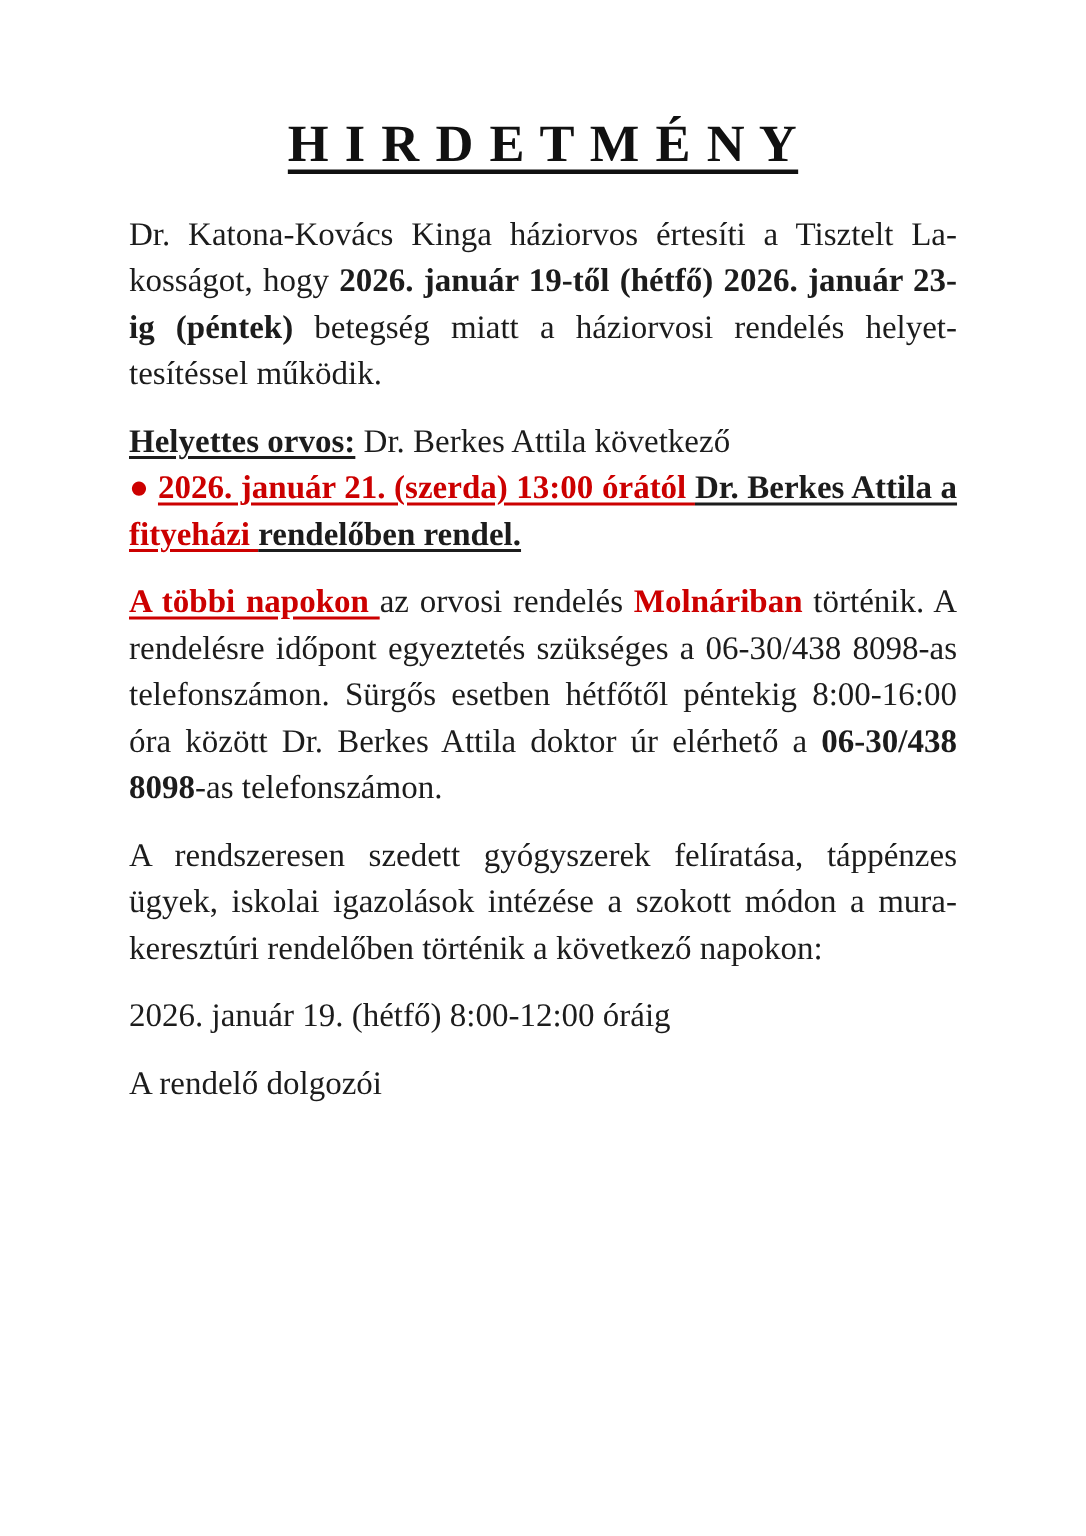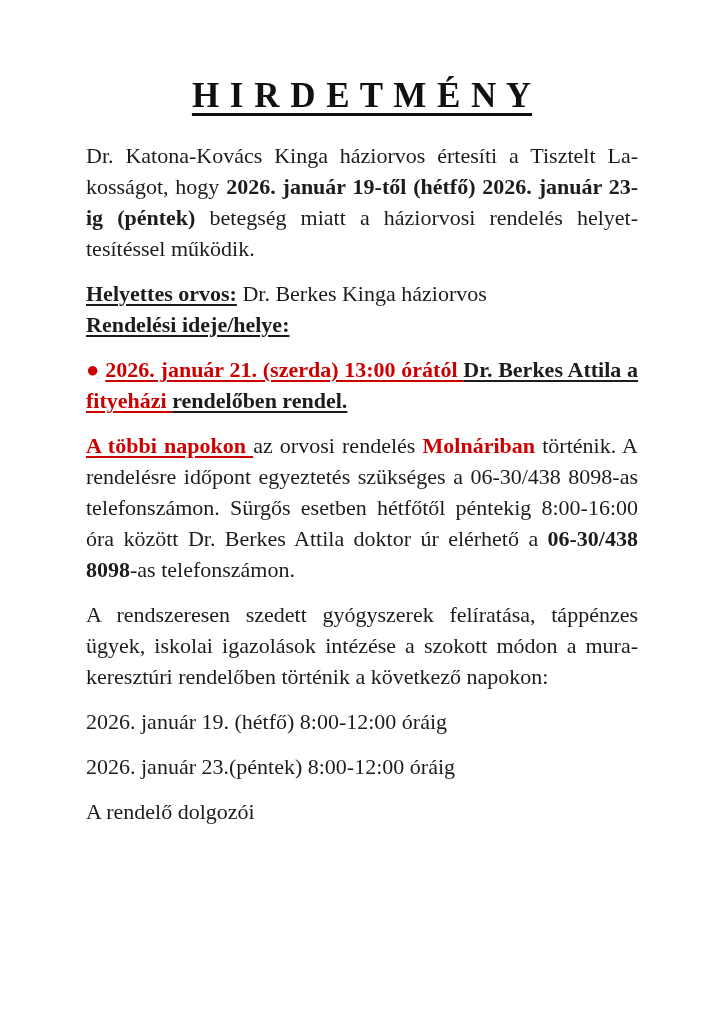--- a/index.html
+++ b/index.html
@@ -52,30 +52,28 @@
 </style>
 </head>
 <body>
 
 <div class="page" style="background: rgb(255, 255, 255); color: rgb(28, 28, 28);">
 
   <h1 class="doc-title">H I R D E T M É N Y</h1>
 
   <p class="doc-par justify"><span>Dr. Katona-Kovács Kinga háziorvos értesíti a Tisztelt La­kosságot, hogy </span><span class="b">2026. január 19-től (hétfő) 2026. január 23-ig (péntek)</span><span> betegség miatt a háziorvosi rendelés helyet­tesítéssel működik.</span></p>
 
-  <p class="doc-par tight"><span class="b u">Helyettes orvos:</span><span> Dr. Berkes Kinga háziorvos</span></p>
+  <p class="doc-par tight"><span class="b u">Helyettes orvos:</span><span> Dr. Berkes Attila következő</span></p>
 
-  <p class="doc-par"><span class="b u">Rendelési ideje/helye:</span></p>
 
   <p class="doc-par justify"><span class="red">● </span><span class="b u red">2026. január 21. (szerda) 13:00 órától </span><span class="b u">Dr. Berkes At­tila a </span><span class="b u red">fityeházi </span><span class="b u">rendelőben rendel.</span></p>
 
   <p class="doc-par justify"><span class="b u red">A többi napokon </span><span>az orvosi rendelés </span><span class="b red">Molnáriban</span><span> történik. A rendelésre időpont egyeztetés szükséges a 06-30/438 8098-as telefonszámon. Sürgős esetben hétfőtől péntekig 8:00-16:00 óra között Dr. Berkes Attila doktor úr elérhető a </span><span class="b">06-30/438 8098</span><span>-as telefonszámon.</span></p>
 
   <p class="doc-par justify"><span>A rendszeresen szedett gyógyszerek felíratása, táppénzes ügyek, iskolai igazolások intézése a szokott módon a mura­keresztúri rendelőben történik a következő napokon:</span></p>
 
   <div>
     <p class="doc-par">2026. január 19. (hétfő) 8:00-12:00 óráig</p>
-    <p class="doc-par">2026. január 23.(péntek) 8:00-12:00 óráig</p>
   </div>
 
   <p class="doc-par signature">A rendelő dolgozói</p>
 
 </div>
 
 </body></html>

